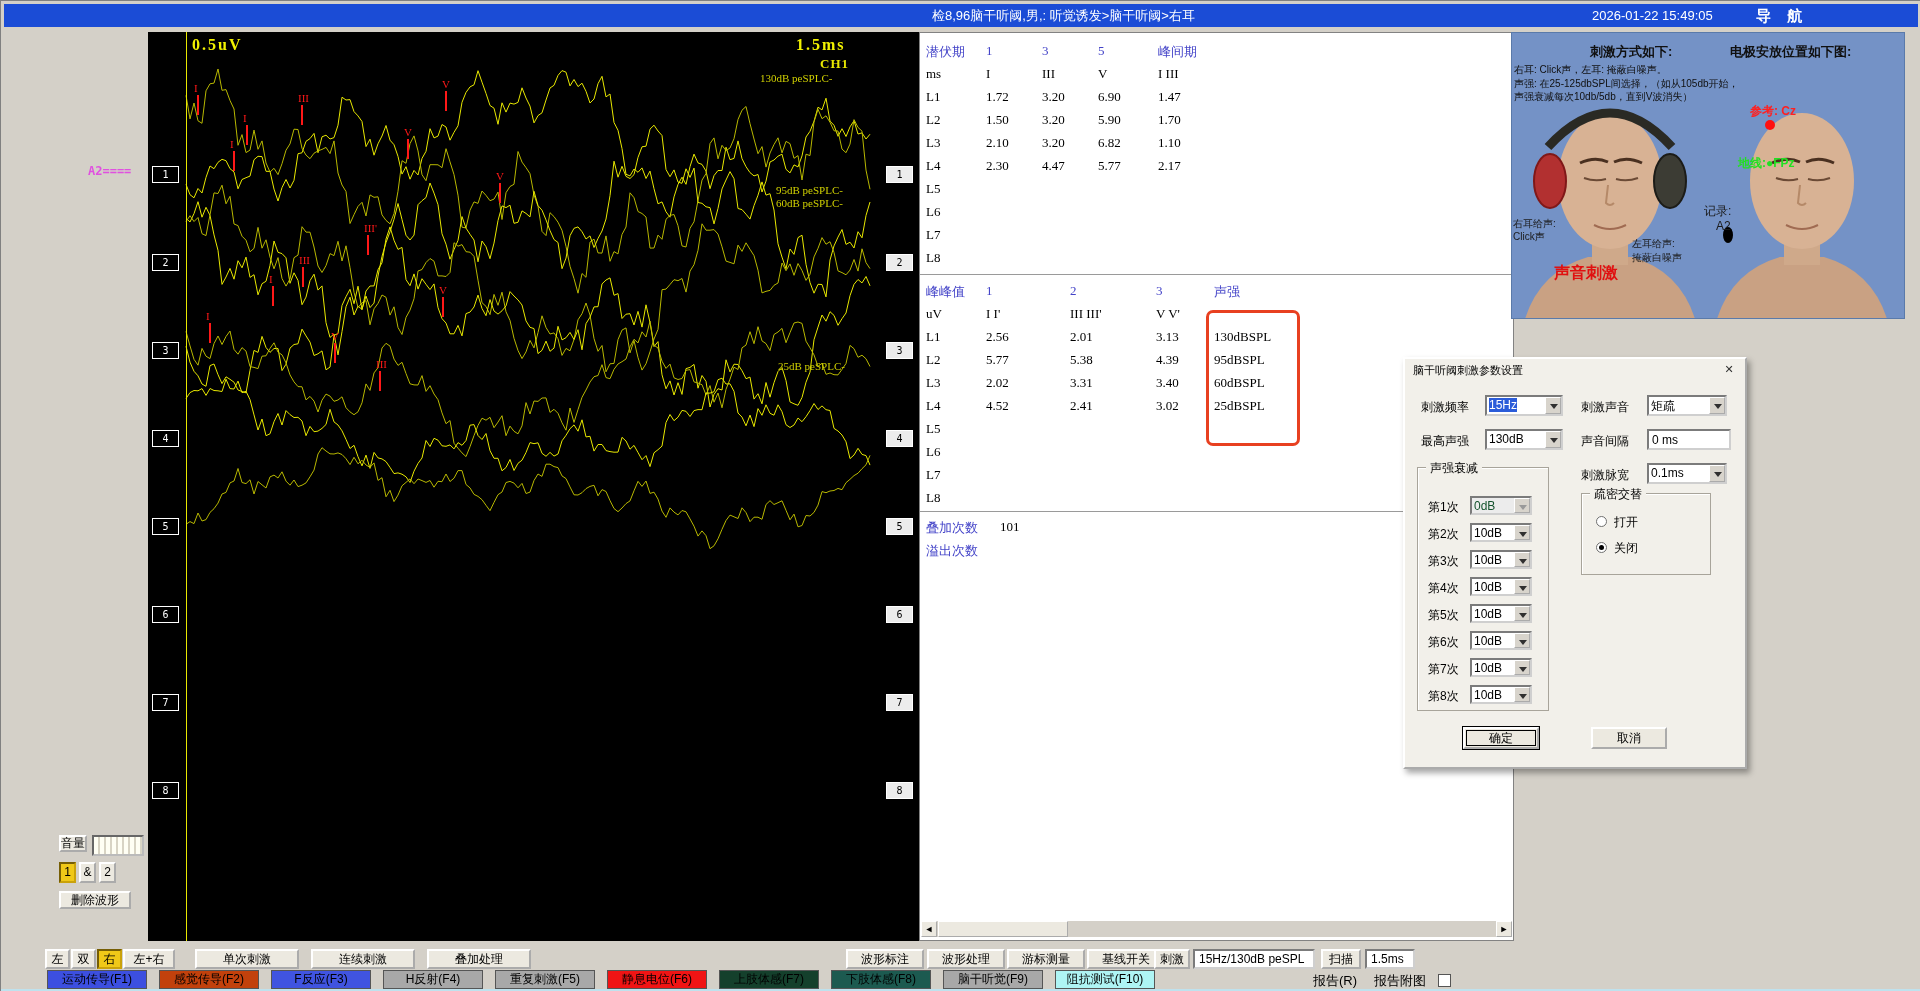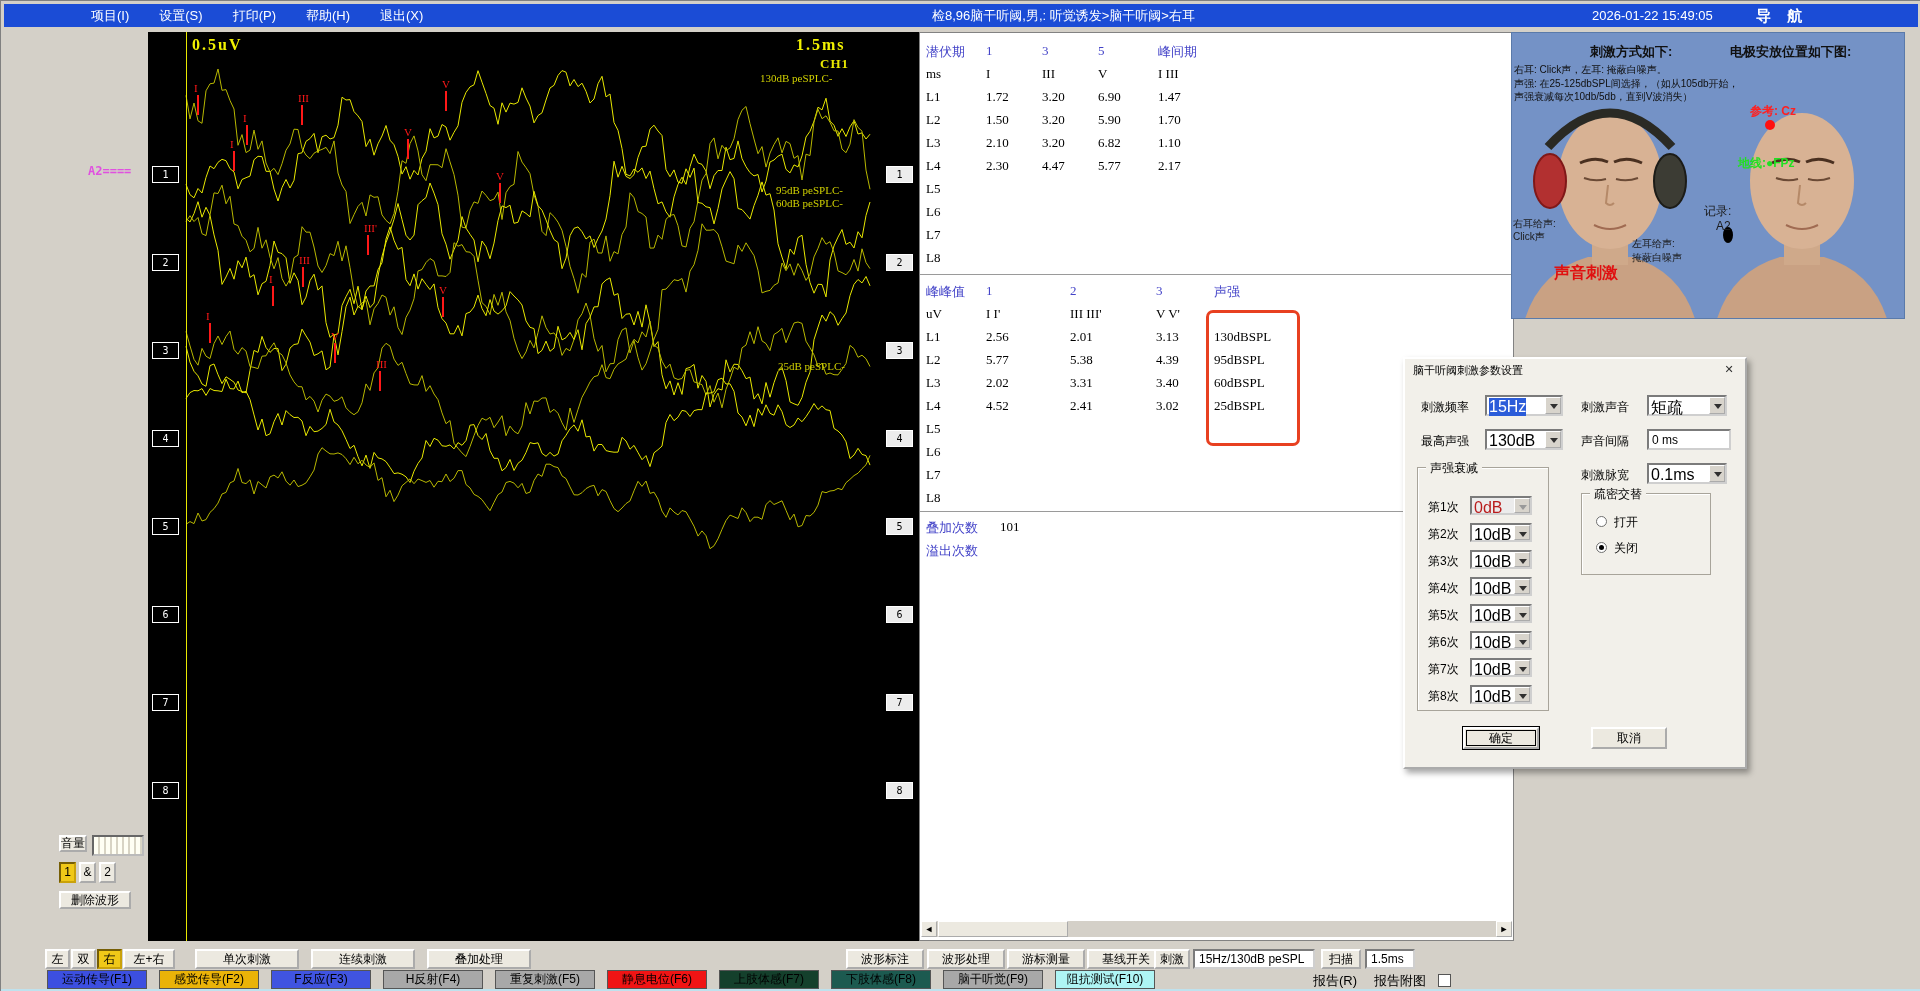--- a/index.html
+++ b/index.html
@@ -46,26 +46,26 @@
   .rp-title{position:absolute;font:bold 13px "Liberation Sans",sans-serif;color:#101010;}
   .rp-line{position:absolute;font:10px "Liberation Sans",sans-serif;color:#101010;white-space:nowrap;}
   .rp-small{position:absolute;font:10px "Liberation Sans",sans-serif;color:#1a1a1a;white-space:nowrap;}
   
   #dialog{position:absolute;left:1402px;top:356px;width:344px;height:412px;background:#f2f0ea;border:2px outset #fff;box-shadow:3px 4px 6px rgba(0,0,0,.35);box-sizing:border-box;font-size:12px;}
   #dlg-title{position:absolute;left:0;top:0;width:100%;height:22px;}
   #dlg-title .txt{position:absolute;left:8px;top:4px;font-size:11px;color:#000;}
   #dlg-close{position:absolute;right:8px;top:3px;width:16px;height:15px;text-align:center;line-height:15px;font-size:11px;color:#333;cursor:pointer;}
   .dlbl{position:absolute;font-size:12px;color:#000;white-space:nowrap;}
   .combo{position:absolute;height:21px;background:#fff;border:2px inset #cfcfcf;box-sizing:border-box;}
-  .combo .cval{position:absolute;left:2px;top:1px;font-size:16px;white-space:nowrap;}
+  .combo .cval{position:absolute;left:2px;top:1px;font-size:12px;white-space:nowrap;}
   .combo .cval.hl{background:#2b5cd9;color:#fff;}
   .combo .darr{position:absolute;right:0;top:0;bottom:0;width:16px;background:#d8d4cc;border:1px outset #fff;box-sizing:border-box;cursor:pointer;}
   .combo .darr::after{content:"";position:absolute;left:4px;top:6px;border:4px solid transparent;border-top:5px solid #303030;}
   .combo.dis{background:#ececec;}
-  .combo.dis .cval{color:#b91c1c;}
+  .combo.dis .cval{color:#14532d;}
   .combo.dis .darr::after{border-top-color:#9a9a9a;}
   .tinput{position:absolute;height:21px;background:#fff;border:2px inset #cfcfcf;box-sizing:border-box;font-size:12px;padding:2px 3px 0 3px;white-space:nowrap;}
   .gbox{position:absolute;border:1px solid #a8a49a;box-shadow:inset 1px 1px 0 #fff;box-sizing:border-box;}
   .glabel{position:absolute;top:-8px;left:8px;background:#f2f0ea;padding:0 4px;font-size:12px;}
   .radio{position:absolute;width:11px;height:11px;border-radius:50%;background:#fff;border:1px solid #707070;box-sizing:border-box;cursor:pointer;}
   .radio.on::after{content:"";position:absolute;left:2px;top:2px;width:5px;height:5px;border-radius:50%;background:#000;}
   .rlabel{position:absolute;font-size:12px;color:#000;}
   .dbtn{position:absolute;height:22px;background:#ece9e0;border:2px outset #fff;font-size:12px;text-align:center;line-height:18px;box-sizing:border-box;cursor:pointer;}
   .dbtn.def{outline:1px solid #000;outline-offset:-4px;border:2px outset #fff;box-shadow:0 0 0 1px #000;}
   
@@ -76,27 +76,20 @@
   #report-lbl,#attach-lbl{position:absolute;top:971px;font-size:13px;color:#000;}
   #attach-chk{position:absolute;left:1437px;top:973px;width:11px;height:11px;background:#fff;border:1px solid #555;cursor:pointer;}
   #bottom-strip{position:absolute;left:0;top:988px;width:1920px;height:3px;background:#bfe2ee;}
 </style>
 </head>
 <body>
 
 <div id="stage">
 
   <div id="menubar" style="background: rgb(27, 76, 214);">
-    <div id="menu-items">
-        <span class="mi">项目(I)</span>
-        <span class="mi">设置(S)</span>
-        <span class="mi">打印(P)</span>
-        <span class="mi">帮助(H)</span>
-        <span class="mi">退出(X)</span>
-      </div>
     <div id="mb-title">检8,96脑干听阈,男,: 听觉诱发&gt;脑干听阈&gt;右耳</div>
     <div id="mb-time">2026-01-22 15:49:05</div>
     <div id="mb-nav">导 航</div>
   </div>
 
   <div id="sidebar">
     <div id="ch-label">A2====</div>
     <div class="sbtn abs" style="left:23px;top:803px;width:28px;height:17px;line-height:13px;">音量</div>
     <div id="vol-meter"></div>
     <div id="trace-btns">
@@ -418,21 +411,21 @@
       <div class="tb1btn" style="left: 1006px; width: 78px;">游标测量</div>
       <div class="tb1btn" style="left: 1086px; width: 78px;">基线开关</div>
       <div class="tb1btn" style="left: 1153px; width: 36px;">刺激</div>
     </div>
   <div class="tb1field" style="left:1192px;width:122px;">15Hz/130dB peSPL</div>
   <div class="tb1btn" style="left:1320px;width:40px;">扫描</div>
   <div class="tb1field" style="left:1364px;width:50px;">1.5ms</div>
 
   <div id="tb2">
       <div class="tb2btn" style="left: 46px; width: 100px; background: rgb(60, 79, 224);">运动传导(F1)</div>
-      <div class="tb2btn" style="left: 158px; width: 100px; background: #eab308;">感觉传导(F2)</div>
+      <div class="tb2btn" style="left: 158px; width: 100px; background: #c2410c;">感觉传导(F2)</div>
       <div class="tb2btn" style="left: 270px; width: 100px; background: rgb(64, 84, 224);">F反应(F3)</div>
       <div class="tb2btn" style="left: 382px; width: 100px; background: rgb(168, 168, 168);">H反射(F4)</div>
       <div class="tb2btn" style="left: 494px; width: 100px; background: rgb(168, 168, 168);">重复刺激(F5)</div>
       <div class="tb2btn" style="left: 606px; width: 100px; background: rgb(240, 20, 20);">静息电位(F6)</div>
       <div class="tb2btn" style="left: 718px; width: 100px; background: rgb(20, 64, 44);">上肢体感(F7)</div>
       <div class="tb2btn" style="left: 830px; width: 100px; background: rgb(28, 90, 80);">下肢体感(F8)</div>
       <div class="tb2btn" style="left: 942px; width: 100px; background: rgb(168, 168, 168);">脑干听觉(F9)</div>
       <div class="tb2btn" style="left: 1054px; width: 100px; background: rgb(174, 244, 244);">阻抗测试(F10)</div>
     </div>
   <div id="report-lbl" style="left:1312px;">报告(R)</div>

